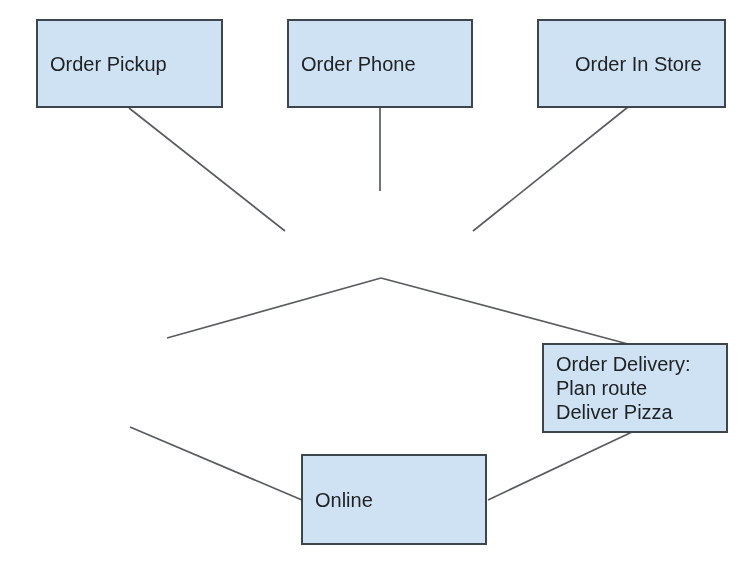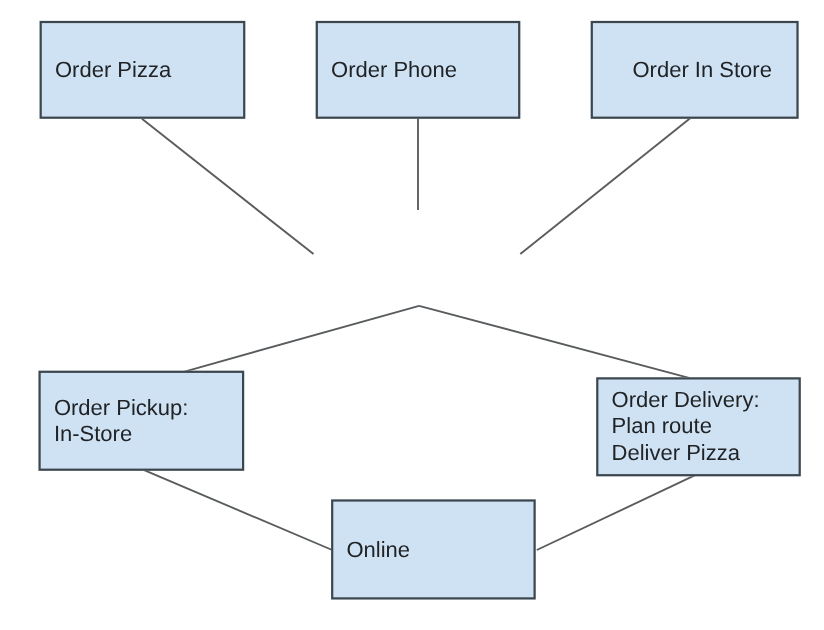--- a/index.html
+++ b/index.html
@@ -54,36 +54,32 @@
     <line x1="129" y1="108" x2="285" y2="231"></line>
     <line x1="380" y1="108" x2="380" y2="191"></line>
     <line x1="628" y1="107" x2="473" y2="231"></line>
     <line x1="381" y1="278" x2="167" y2="338"></line>
     <line x1="381" y1="278" x2="628" y2="344"></line>
     <line x1="130" y1="427" x2="302" y2="500"></line>
     <line x1="632" y1="432" x2="488" y2="500"></line>
   </svg>
 
   <div class="node" style="left:36px; top:19px; width:187px; height:89px;">
-    <span class="label">Order Pizza</span>
+    <span class="label">Order Pickup</span>
   </div>
 
   <div class="node" style="left:287px; top:19px; width:186px; height:89px;align-items:center;">
     <span class="label">Order Phone</span>
   </div>
 
   <div class="node" style="left:537px; top:19px; width:189px; height:89px;padding-left:36px;">
     <span class="label">Order In Store</span>
   </div>
 
 
-  <div class="node" style="left:35px; top:337px; width:187px; height:91px;">
-    <span class="label">Order Pickup:
-In-Store</span>
-  </div>
 
   <div class="node" style="left:542px; top:343px; width:186px; height:90px;">
     <span class="label">Order Delivery:
 Plan route
 Deliver Pizza</span>
   </div>
 
   <div class="node" style="left:301px; top:454px; width:186px; height:91px;">
     <span class="label">Online</span>
   </div>

